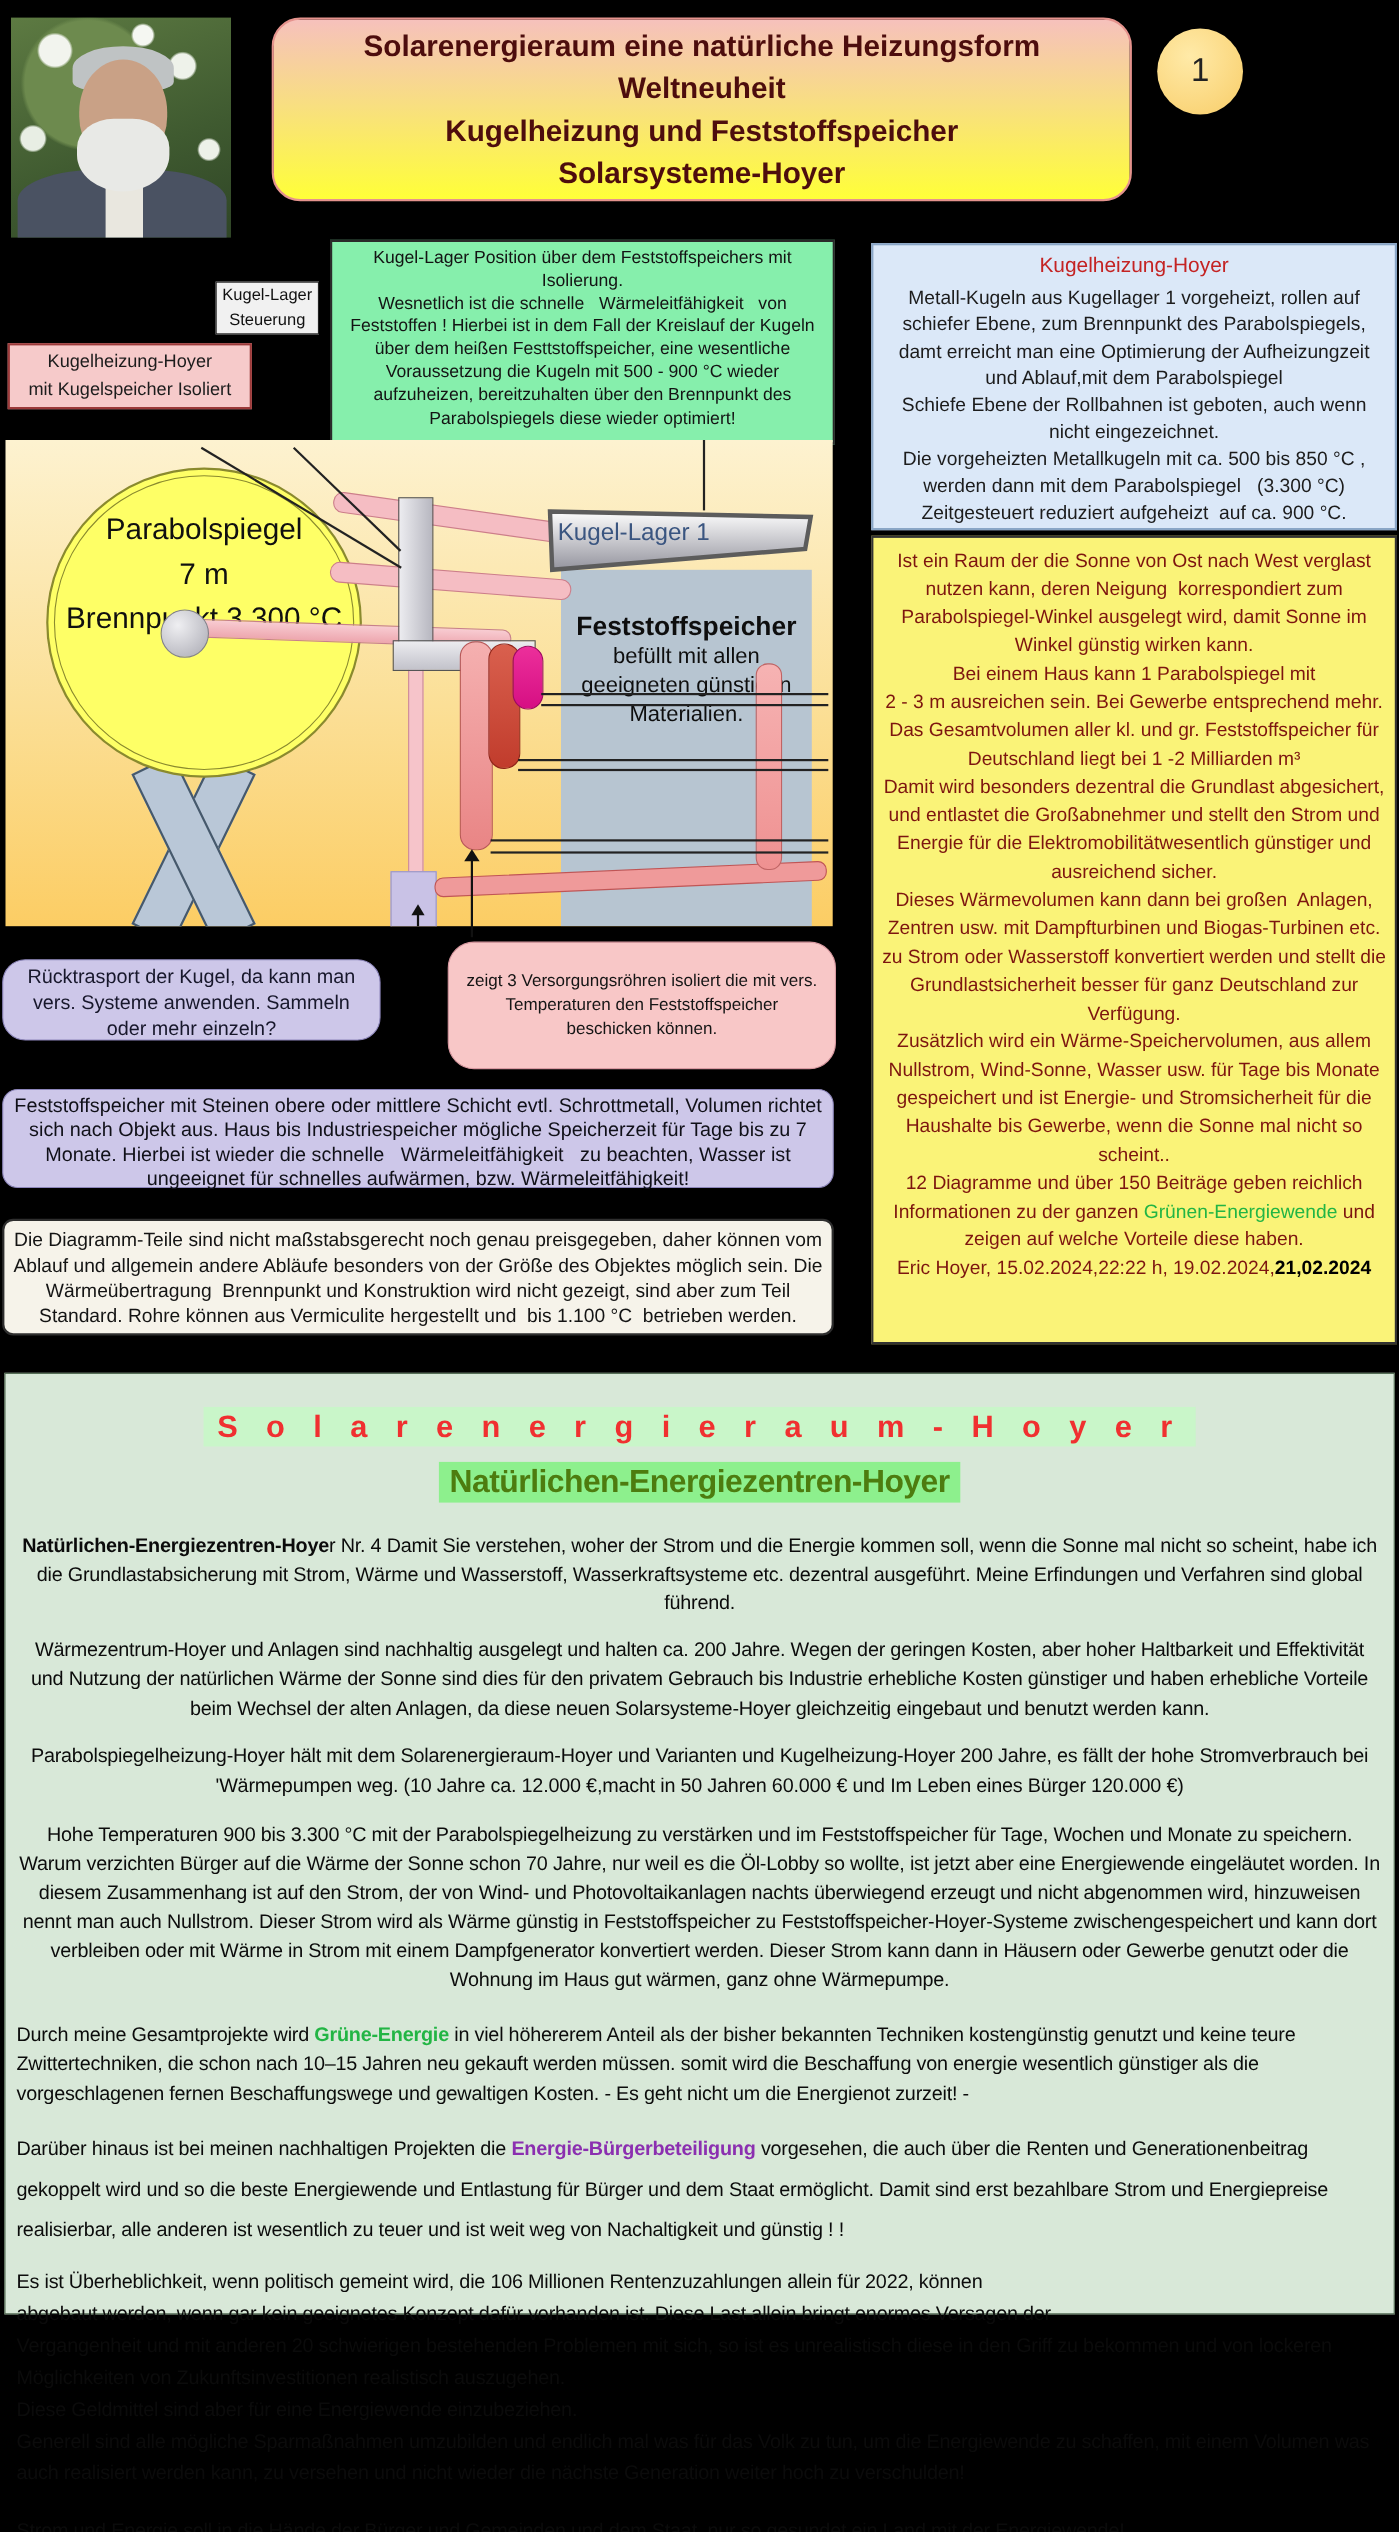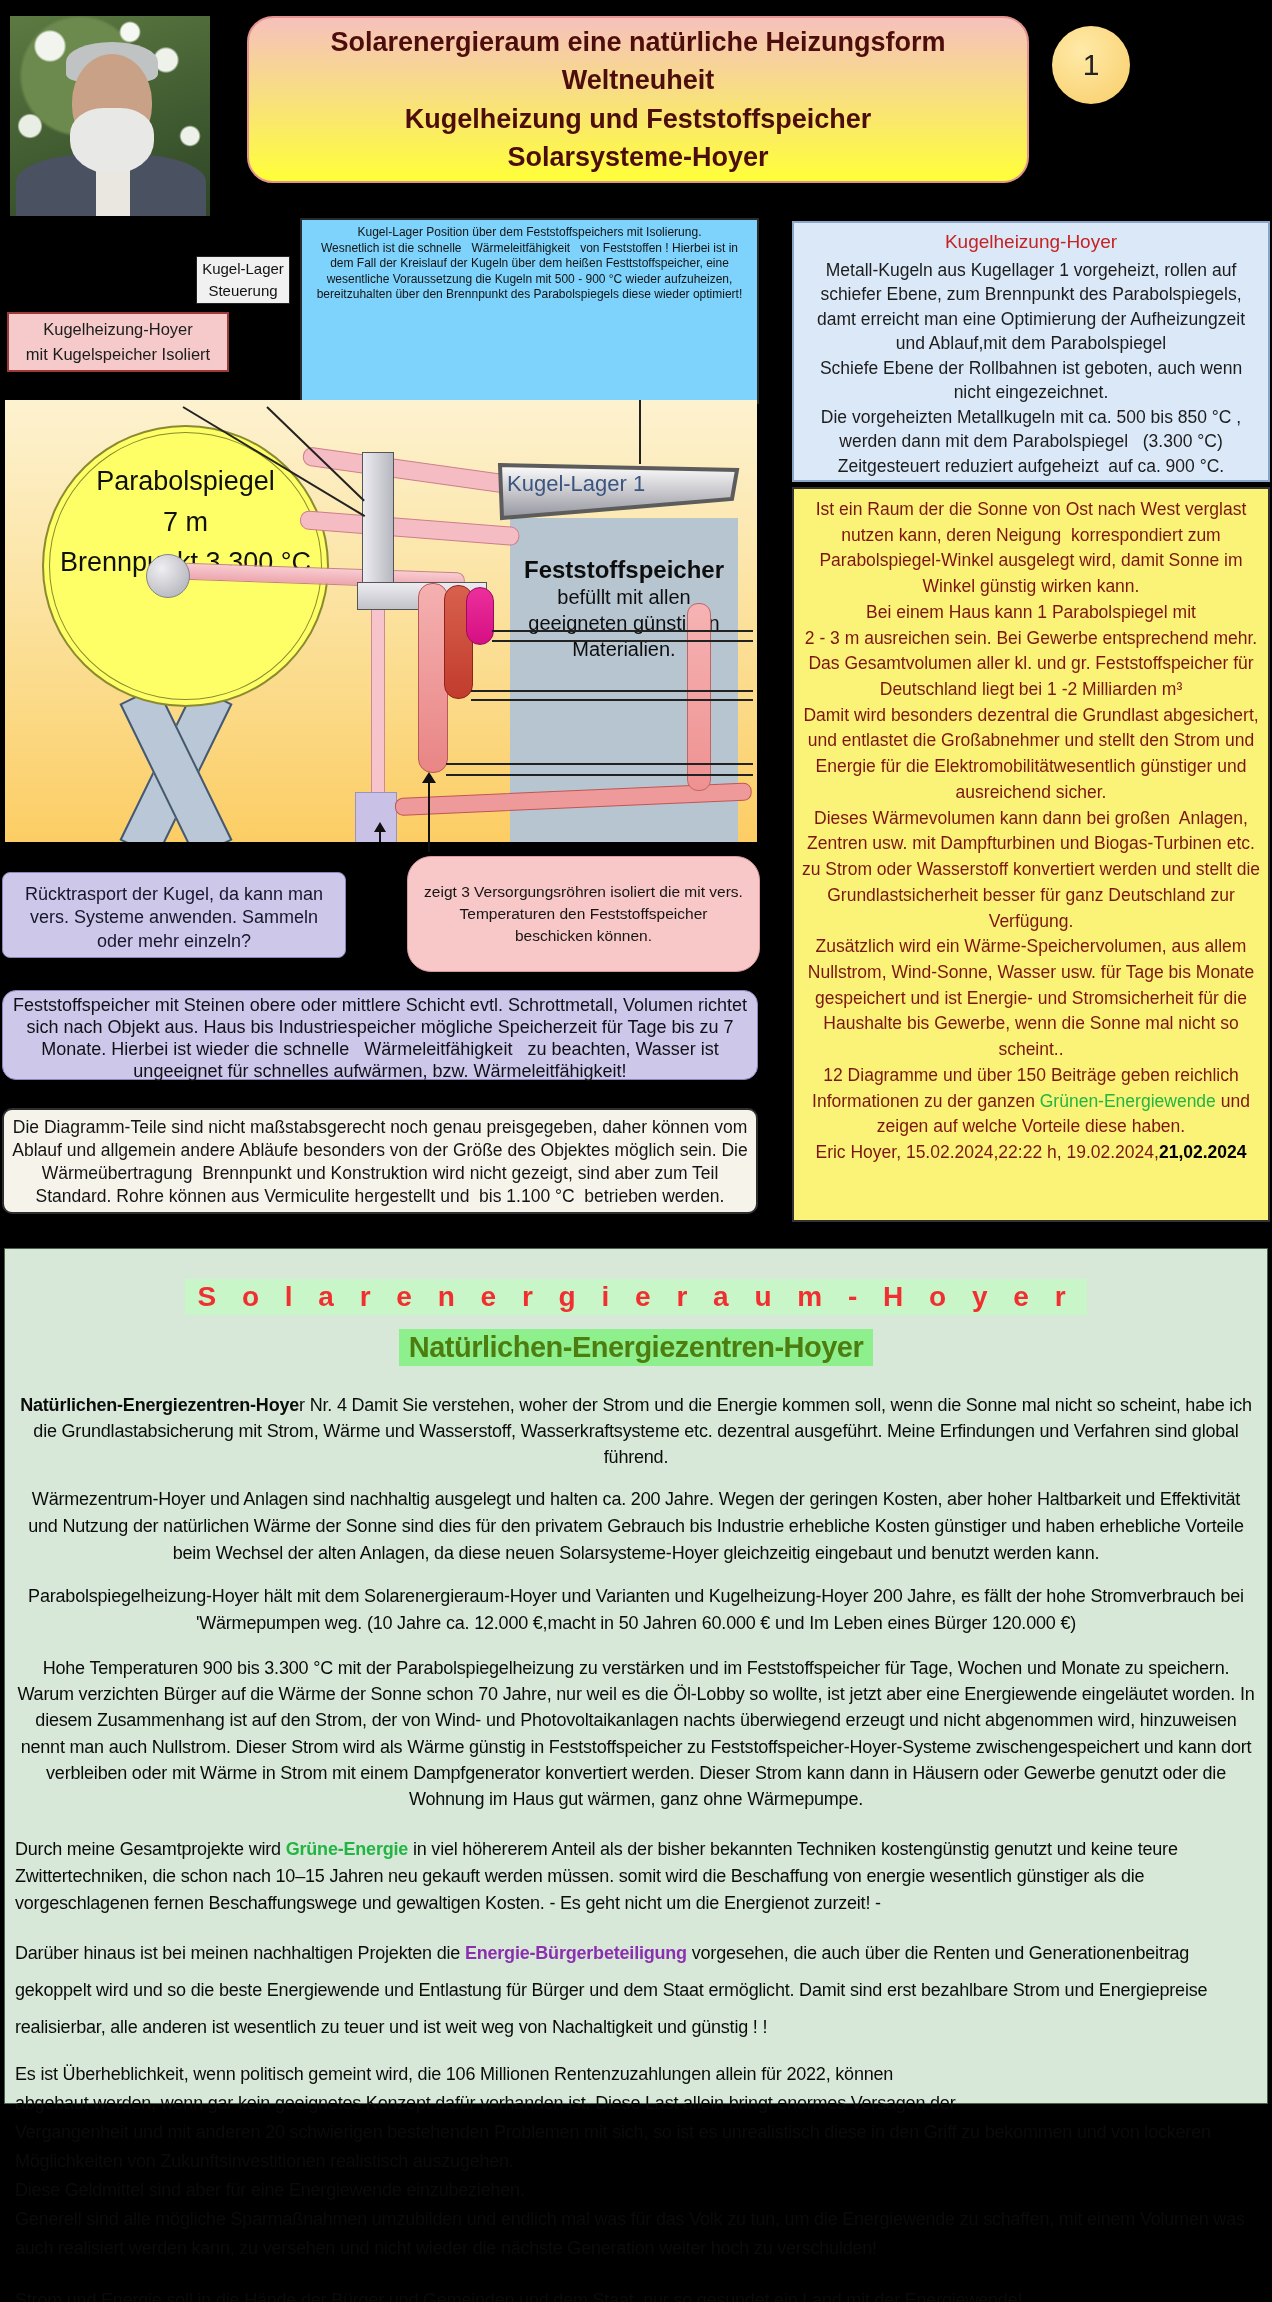--- a/index.html
+++ b/index.html
@@ -28,22 +28,22 @@
 
   .title-box{left:247px;top:16px;width:782px;height:167px;border-radius:26px;
     background:linear-gradient(180deg,#f6c1bc 0%,#f8df80 48%,#ffff38 100%);
     border:2px solid #e5938d;display:flex;flex-direction:column;justify-content:center;
     font-size:27px;font-weight:bold;color:#4d0d0d;line-height:1.42;text-align:center;}
   .badge{left:1052px;top:26px;width:78px;height:78px;border-radius:50%;
     background:radial-gradient(circle at 38% 32%,#ffeaa8,#f8cd68);
     display:flex;align-items:center;justify-content:center;font-size:30px;color:#222;}
   .lbl-steuerung{left:196px;top:256px;width:94px;height:48px;background:#f1f1f1;border:1px solid #222;
     font-size:15px;line-height:1.45;display:flex;align-items:center;justify-content:center;}
-  .pink-note{left:300px;top:218px;width:459px;height:186px;background:#7dd3fc;border:2px solid #2a2a2a;
-    font-size:12px;line-height:1.3;padding:5px 8px;color:#131313;}
+  .pink-note{left:300px;top:218px;width:459px;height:186px;background:#86efac;border:2px solid #2a2a2a;
+    font-size:16px;line-height:1.3;padding:5px 8px;color:#131313;}
   .lbl-kugelheizung{left:7px;top:312px;width:222px;height:60px;background:#f6caca;border:2px solid #9c3a3a;
     font-size:16.5px;line-height:1.5;display:flex;align-items:center;justify-content:center;color:#1c1c1c;}
 
   .blue-box{left:792px;top:221px;width:478px;height:261px;background:#dbe8f8;border:2px solid #8aa6c6;
     padding:6px 6px;font-size:17.5px;line-height:1.4;color:#1c1c1c;}
   .blue-box .bb-title{color:#c42323;font-size:19px;margin-bottom:2px;}
 
   .yellow-note{left:792px;top:487px;width:478px;height:735px;background:#faf378;border:2px solid #333;
     padding:8px 6px;font-size:17.5px;line-height:1.47;color:#7d150f;}
   .yellow-note .yn-title{font-weight:bold;color:#c42323;font-size:20px;margin-bottom:2px;}
@@ -93,22 +93,22 @@
   .xleg.b{transform:rotate(-26deg);}
   .conn{position:absolute;background:#222;z-index:6;}
 
   
   .arrow-line{left:428px;top:782px;width:2px;height:70px;background:#111;z-index:7;}
   .arrow-head{left:422px;top:772px;width:0;height:0;border-left:7px solid transparent;border-right:7px solid transparent;border-bottom:11px solid #111;z-index:7;}
   .arrow-head.small{left:374px;top:822px;border-left:6px solid transparent;border-right:6px solid transparent;border-bottom:10px solid #111;}
   .arrow-stem{left:379px;top:831px;width:2px;height:11px;background:#111;z-index:7;}
 
   
-  .note-rueck{left:2px;top:872px;width:344px;height:86px;border-radius:8px;background:#cdc7e9;border:1px solid #8d86bb;
-    font-size:18px;line-height:1.3;display:flex;align-items:flex-end;justify-content:center;padding:4px 10px;color:#17172b;}
+  .note-rueck{left:2px;top:872px;width:344px;height:74px;border-radius:21px;background:#cdc7e9;border:1px solid #8d86bb;
+    font-size:18px;line-height:1.3;display:flex;align-items:flex-start;justify-content:center;padding:4px 10px;color:#17172b;}
   .note-versorgung{left:407px;top:856px;width:353px;height:116px;border-radius:24px;background:#f8c7c7;border:1px solid #d898a0;
     font-size:15.5px;line-height:1.4;display:flex;align-items:center;justify-content:center;padding:6px 16px;color:#151515;}
   .note-feststoff{left:2px;top:990px;width:756px;height:90px;border-radius:14px;background:#cdc7e9;border:1px solid #8d86bb;
     font-size:18px;line-height:1.23;padding:3px 6px;color:#101018;}
   .note-diagramm{left:2px;top:1108px;width:756px;height:106px;border-radius:10px;background:#f6f3ea;border:2px solid #2e2e2e;
     font-size:17.5px;line-height:1.32;padding:6px 8px;color:#141414;}
 
   
   .green-section{left:4px;top:1248px;width:1264px;height:856px;background:#d8e8d8;border:1px solid #49624a;
     padding:30px 10px 0 10px;color:#0b0b0b;}

